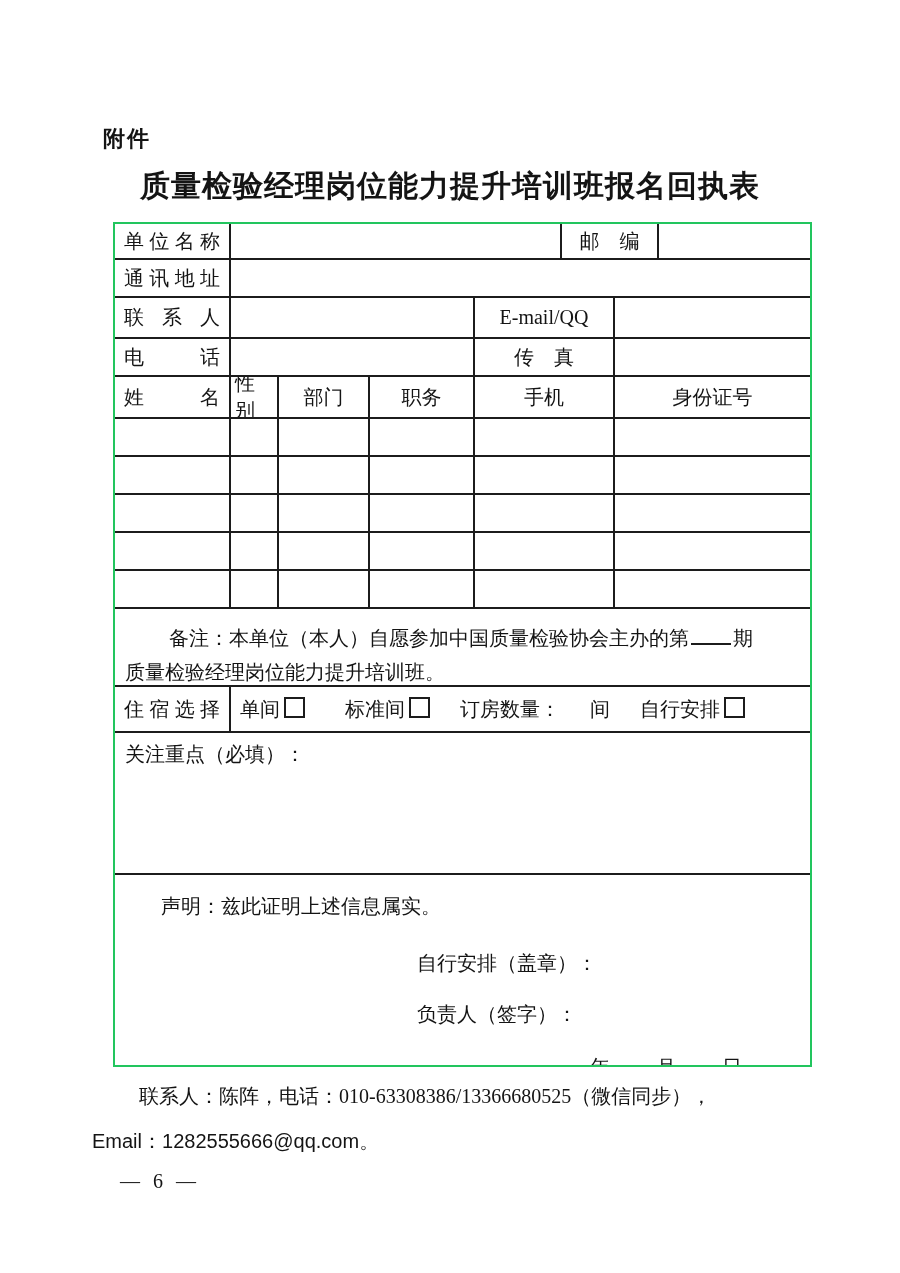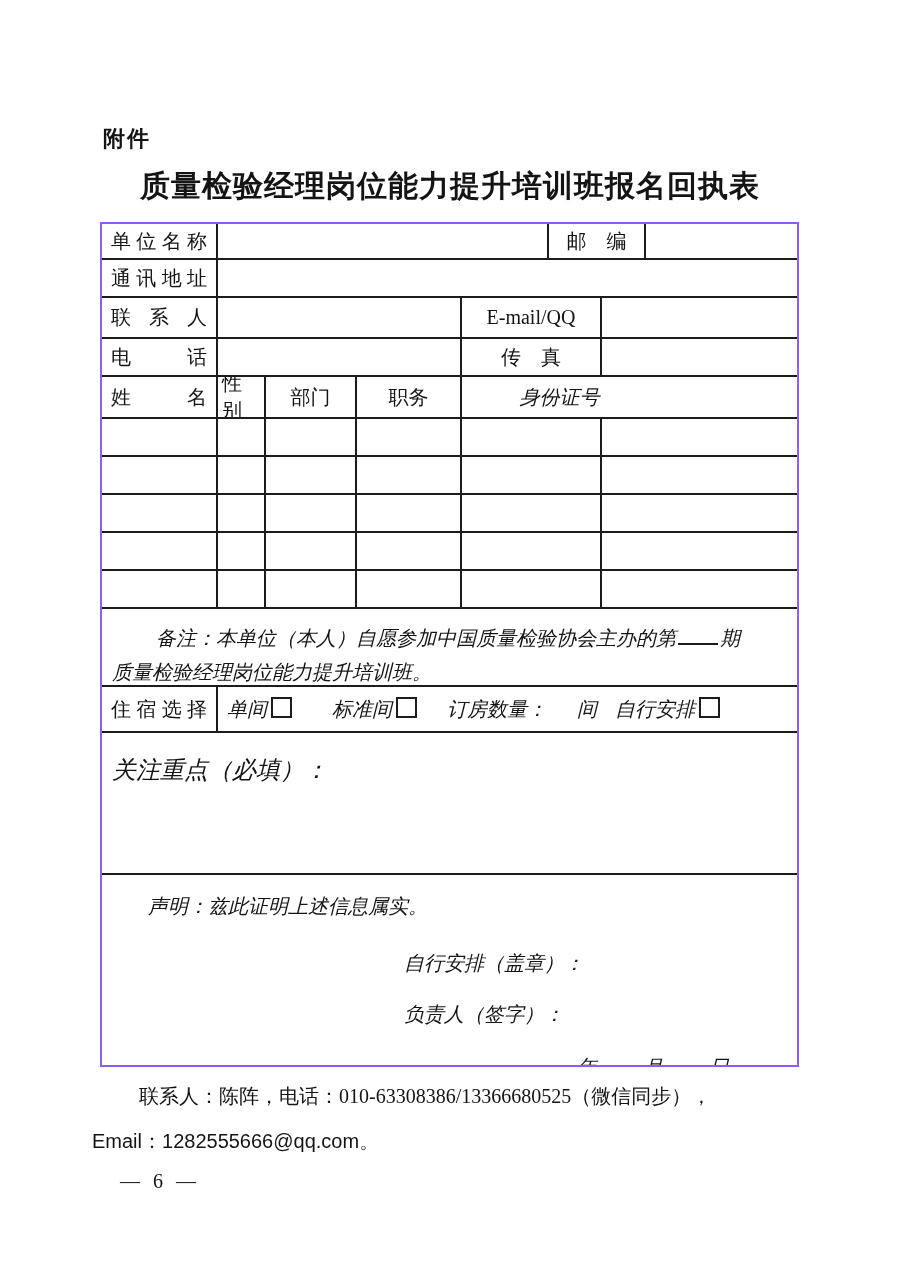--- a/index.html
+++ b/index.html
@@ -3,49 +3,49 @@
 <meta charset="utf-8">
 <style>
   html,body{margin:0;padding:0;background:#e8e8e8;}
   .page{
     position:relative;width:900px;height:1273px;background:#ffffff;
     font-family:"Liberation Serif","DejaVu Serif",serif;color:#141414;
     margin:0 auto;overflow:hidden;
   }
   .attachment{position:absolute;left:103px;top:124px;font-size:22px;font-weight:bold;letter-spacing:2px;}
   .doc-title{position:absolute;left:0;top:166px;width:100%;text-align:center;font-size:30px;font-weight:bold;letter-spacing:1px;}
-  .reg-table{position:absolute;left:100px;top:222px;width:695px;border:2px solid #8b5cf6;box-sizing:content-box;}
+  .reg-table{position:absolute;left:113px;top:222px;width:695px;border:2px solid #22c55e;box-sizing:content-box;}
   .trow{display:flex;border-bottom:2px solid #1c1c1c;}
   .trow:last-child{border-bottom:none;border-radius:32px;}
   .cell{
     box-sizing:border-box;flex:none;display:flex;align-items:center;
     border-right:2px solid #1c1c1c;font-size:20px;padding:0 9px;overflow:hidden;
   }
-  .cell:last-child{border-right:none;font-style:italic;}
+  .cell:last-child{border-right:none;}
   .center{justify-content:center;padding:0 4px;}
   .spread{display:block;width:100%;text-align:justify;text-align-last:justify;}
   
   .h34{height:34px}.h36{height:36px}.h39{height:39px}.h40{height:40px}
   .h44{height:44px}.h76{height:76px}.h140{height:140px}.h190{height:190px}
   
   .w116{width:116px}.w331{width:331px}.w97{width:97px}.w151{width:151px}
   .w579{width:579px}.w244{width:244px}.w140{width:140px}.w195{width:195px}
   .w48{width:48px}.w91{width:91px}.w105{width:105px}
   
   .block{display:block;padding:8px 10px;font-size:20px;}
   .remark-line1{margin:4px 0 0 0;text-indent:2.2em;line-height:34px;white-space:nowrap;}
   .remark-line2{margin:0;line-height:34px;}
   .blank-underline{display:inline-block;width:40px;height:14px;border-bottom:2px solid #1c1c1c;margin:0 2px;}
   
   .lodging-content{display:flex;align-items:center;}
   .lodging-item{white-space:nowrap;}
-  .gap40{margin-left:40px}.gap30{margin-left:30px}.gap26{margin-left:18px}
+  .gap40{margin-left:40px}.gap30{margin-left:30px}.gap26{margin-left:30px}
   .cb{display:inline-block;width:17px;height:17px;border:2px solid #1c1c1c;margin-left:4px;vertical-align:-2px;background:#fff;}
   
-  .focus-cell{display:block;padding:21px 10px;font-size:24px;}
+  .focus-cell{display:block;padding:8px 10px;font-size:20px;}
   
   .decl-cell{display:block;padding:12px 10px;font-size:20px;}
   .decl-statement{margin:6px 0 0 36px;}
   .decl-seal{margin:30px 0 0 292px;}
   .decl-sign{margin:24px 0 12px 292px;}
   .decl-date{margin:26px 56px 0 0;text-align:right;letter-spacing:2px;}
   
   .footer-line1{position:absolute;left:103px;top:1083px;font-size:20px;white-space:nowrap;margin-left:36px;}
   .footer-line2{position:absolute;left:92px;top:1128px;font-size:20px;white-space:nowrap;font-family:"Liberation Sans","DejaVu Sans",sans-serif;}
   .page-number{position:absolute;left:120px;top:1170px;font-size:20px;letter-spacing:4px;}
@@ -105,20 +105,23 @@
         <span class="spread">姓名</span>
       </div>
       <div class="cell w48 h40 center">
         <span>性别</span>
       </div>
       <div class="cell w91 h40 center">
         <span>部门</span>
       </div>
       <div class="cell w105 h40 center">
         <span>职务</span>
+      </div>
+      <div class="cell w140 h40 center">
+        <span>手机</span>
       </div>
       <div class="cell w195 h40 center">
         <span>身份证号</span>
       </div>
     </div>
 
     <div class="trow">
       <div class="cell w116 h36"></div>
       <div class="cell w48 h36"></div>
       <div class="cell w91 h36"></div>

